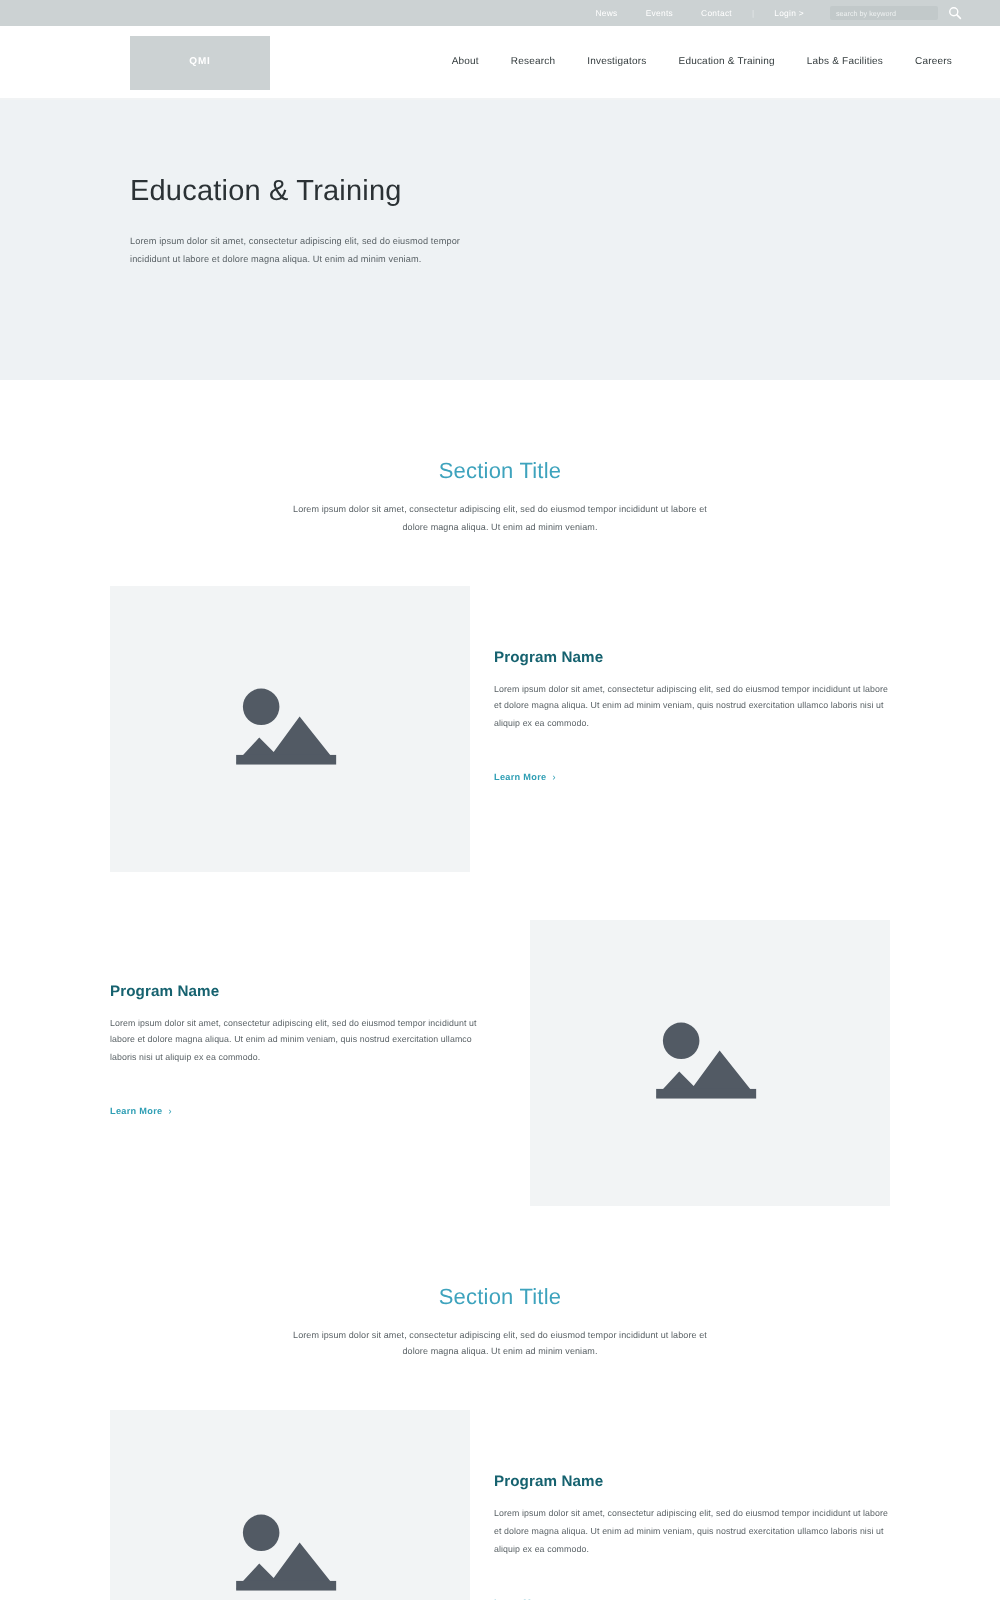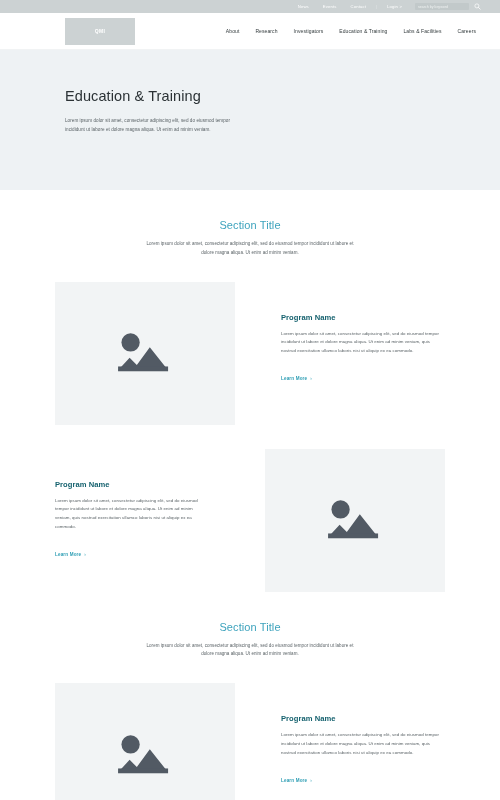--- a/index.html
+++ b/index.html
@@ -123,21 +123,21 @@
     font-size: 4.6px;
     line-height: 2.05;
     color: #5a6266;
     width: 180px;
     letter-spacing: 0.05px;
   }
 
   
   .section-head {
     text-align: center;
-    padding-top: 29px;
+    padding-top: 40px;
   }
   .section-head h2 {
     font-size: 11px;
     font-weight: normal;
     color: #3ea3bd;
     letter-spacing: 0.1px;
     margin-bottom: 9px;
   }
   .section-head p {
     font-size: 4.5px;
@@ -147,21 +147,20 @@
     margin: 0 auto;
     letter-spacing: 0.05px;
   }
 
   
   .row {
     display: flex;
     align-items: flex-start;
     margin-top: 24px;
     padding: 0 55px;
-    gap: 34px;
   }
   .row.reverse { flex-direction: row-reverse; }
 
   .media {
     width: 180px;
     height: 143px;
     background: #f2f4f5;
     flex: 0 0 180px;
     display: flex;
     align-items: center;

